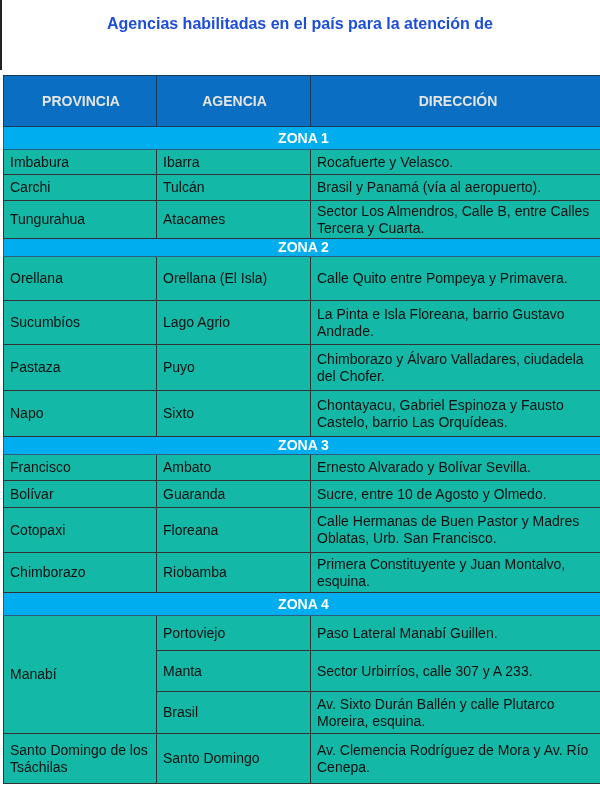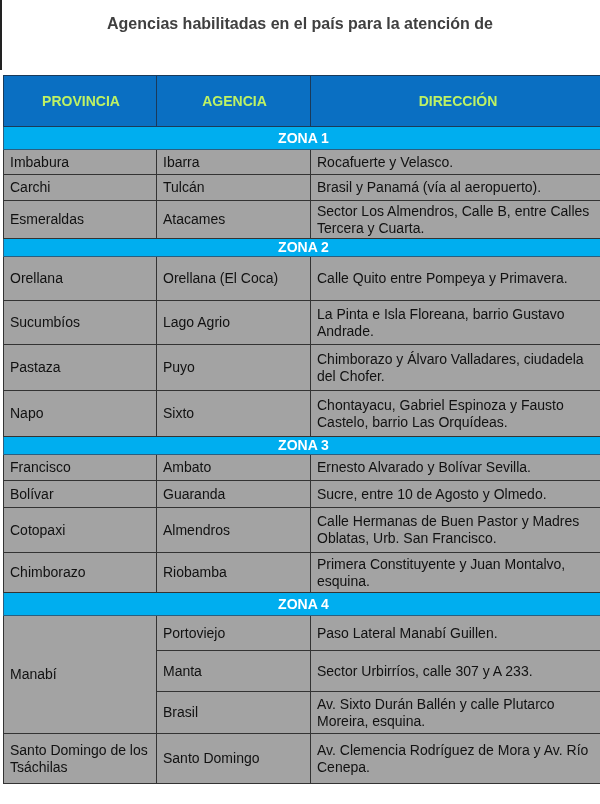--- a/index.html
+++ b/index.html
@@ -1,23 +1,23 @@
 <!DOCTYPE html>
 <html><head>
 <meta charset="utf-8">
 <style>
   html, body { margin: 0; padding: 0; background: #ffffff; }
   body { width: 600px; height: 804px; overflow: hidden; position: relative; font-family: "Liberation Sans", sans-serif; color: #111; }
   .left-rule { position: absolute; left: 0; top: 0; width: 2px; height: 70px; background: #222; }
-  .title { position: absolute; top: 14px; left: 0; width: 600px; text-align: center; font-weight: bold; font-size: 16px; line-height: 20px; color: #404040; }
+  .title { position: absolute; top: 14px; left: 0; width: 600px; text-align: center; font-weight: bold; font-size: 16px; line-height: 20px; color: #1d4ed8; }
   table { position: absolute; left: 3px; top: 75px; width: 600px; border-collapse: collapse; table-layout: fixed; font-size: 14px; }
   td, th { border: 1px solid #333; padding: 0 6px; vertical-align: middle; line-height: 17px; }
-  th { background: #0a6fc2; color: #bef264; font-weight: bold; font-size: 14px; height: 50px; text-align: center; border-color: #1a3a5a; padding-left: 8px; }
+  th { background: #0a6fc2; color: #e5e5e5; font-weight: bold; font-size: 14px; height: 50px; text-align: center; border-color: #1a3a5a; padding-left: 8px; }
   tr.zone td { background: #00aeef; color: #fff; font-weight: bold; text-align: center; height: 22px; padding: 0; border-color: #2a5f80; }
-  td.cell { background: #a3a3a3; }
+  td.cell { background: #14b8a6; }
   col.c1 { width: 153px; } col.c2 { width: 154px; } col.c3 { width: 293px; }
 </style>
 </head>
 <body>
 
 <div class="left-rule"></div>
 
 <div class="title">
   <div>Agencias habilitadas en el país para la atención de</div>
 </div>
@@ -44,31 +44,31 @@
       <td class="cell">Imbabura</td>
       <td class="cell">Ibarra</td>
       <td class="cell">Rocafuerte y Velasco.</td>
     </tr>
     <tr style="height:26px">
       <td class="cell">Carchi</td>
       <td class="cell">Tulcán</td>
       <td class="cell">Brasil y Panamá (vía al aeropuerto).</td>
     </tr>
     <tr style="height:38px">
-      <td class="cell">Esmeraldas</td>
+      <td class="cell">Tungurahua</td>
       <td class="cell">Atacames</td>
       <td class="cell">Sector Los Almendros, Calle B, entre Calles Tercera y Cuarta.</td>
     </tr>
 
     <tr class="zone">
         <td colspan="3" style="height:16px">ZONA 2</td>
       </tr>
     <tr style="height:44px">
       <td class="cell">Orellana</td>
-      <td class="cell">Orellana (El Coca)</td>
+      <td class="cell">Orellana (El Isla)</td>
       <td class="cell">Calle Quito entre Pompeya y Primavera.</td>
     </tr>
     <tr style="height:44px">
       <td class="cell">Sucumbíos</td>
       <td class="cell">Lago Agrio</td>
       <td class="cell">La Pinta e Isla Floreana, barrio Gustavo Andrade.</td>
     </tr>
     <tr style="height:46px">
       <td class="cell">Pastaza</td>
       <td class="cell">Puyo</td>
@@ -88,21 +88,21 @@
       <td class="cell">Ambato</td>
       <td class="cell">Ernesto Alvarado y Bolívar Sevilla.</td>
     </tr>
     <tr style="height:27px">
       <td class="cell">Bolívar</td>
       <td class="cell">Guaranda</td>
       <td class="cell">Sucre, entre 10 de Agosto y Olmedo.</td>
     </tr>
     <tr style="height:45px">
       <td class="cell">Cotopaxi</td>
-      <td class="cell">Almendros</td>
+      <td class="cell">Floreana</td>
       <td class="cell">Calle Hermanas de Buen Pastor y Madres Oblatas, Urb. San Francisco.</td>
     </tr>
     <tr style="height:40px">
       <td class="cell">Chimborazo</td>
       <td class="cell">Riobamba</td>
       <td class="cell">Primera Constituyente y Juan Montalvo, esquina.</td>
     </tr>
 
     <tr class="zone">
         <td colspan="3" style="height:22px">ZONA 4</td>

